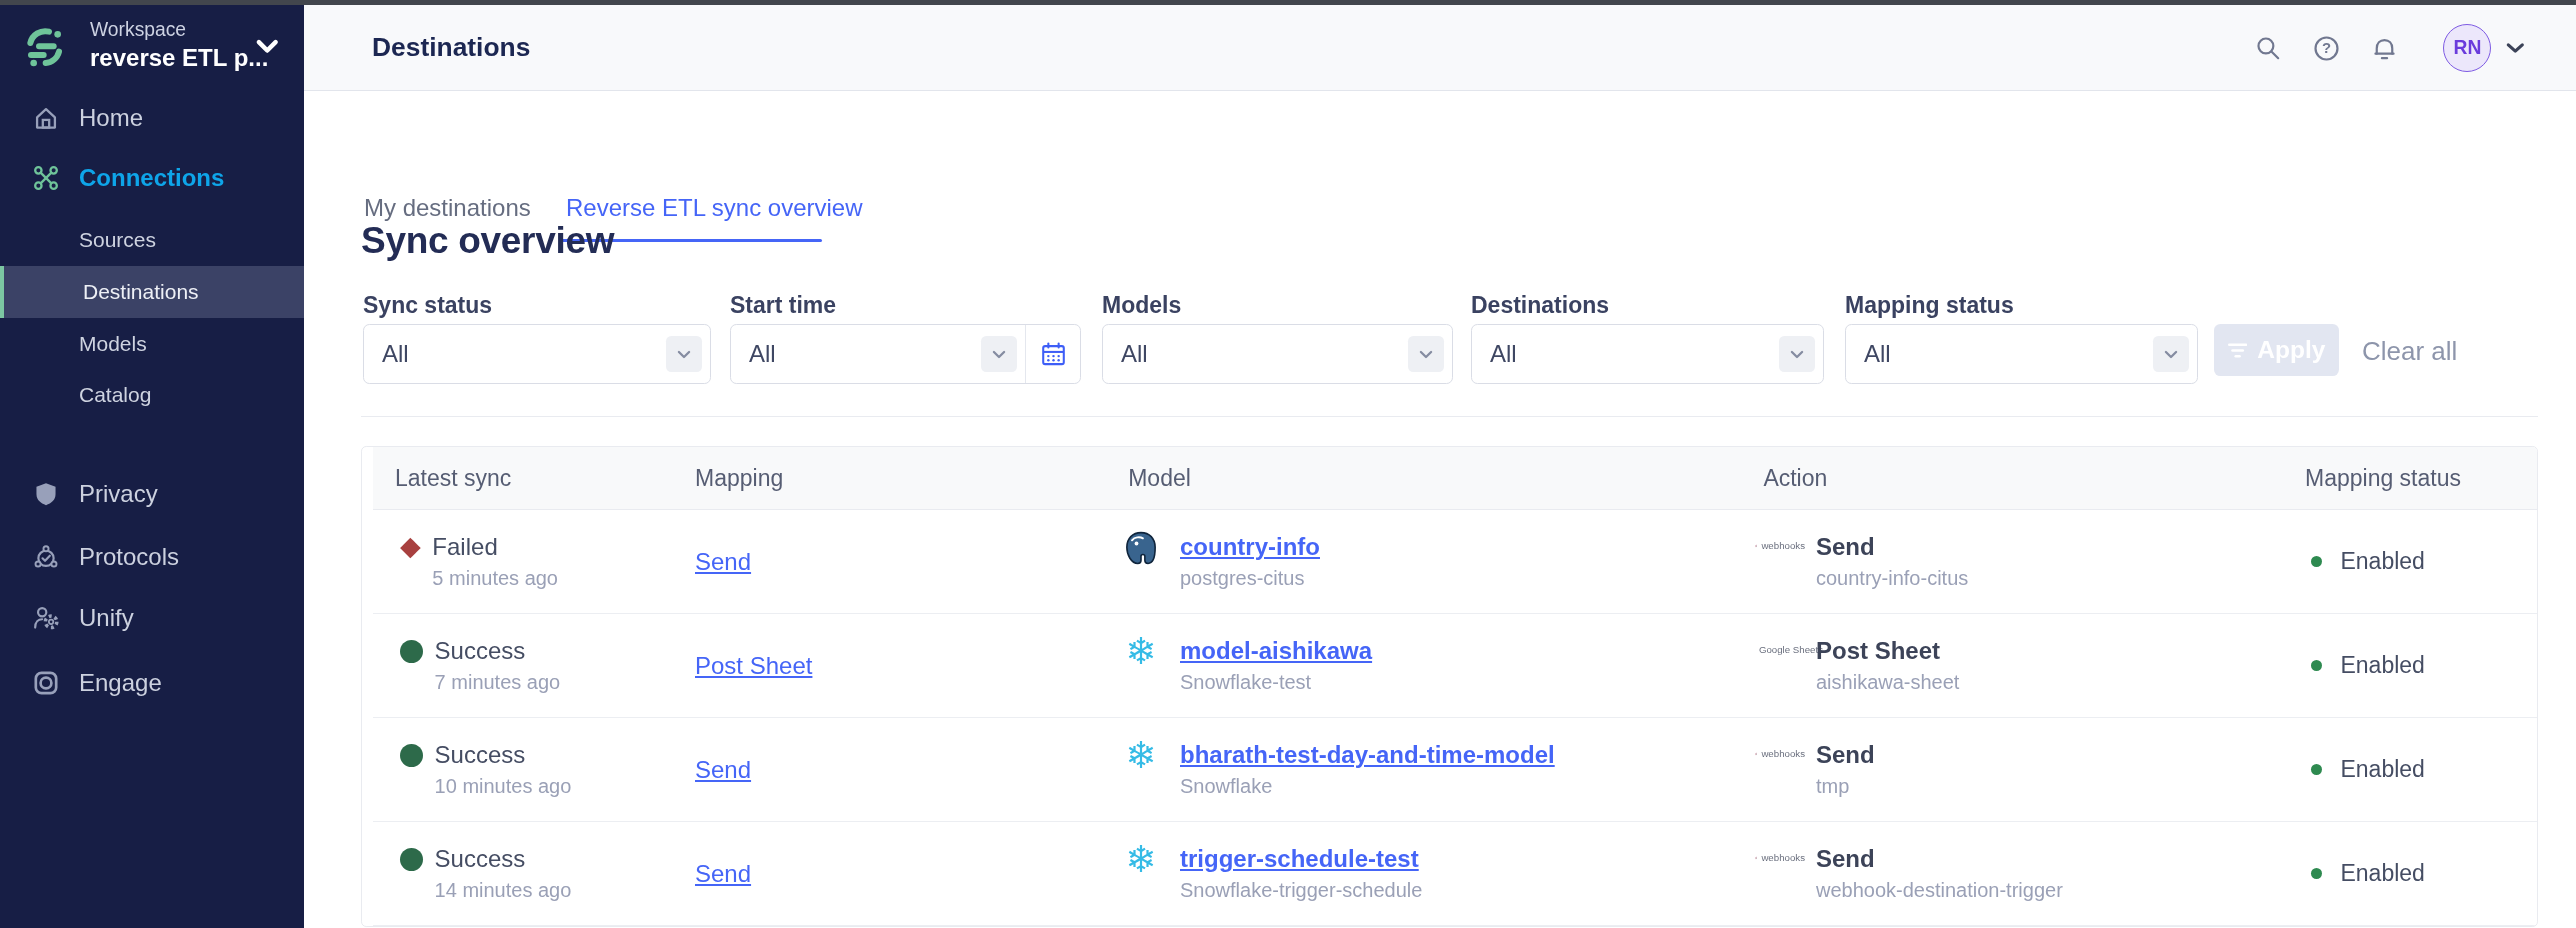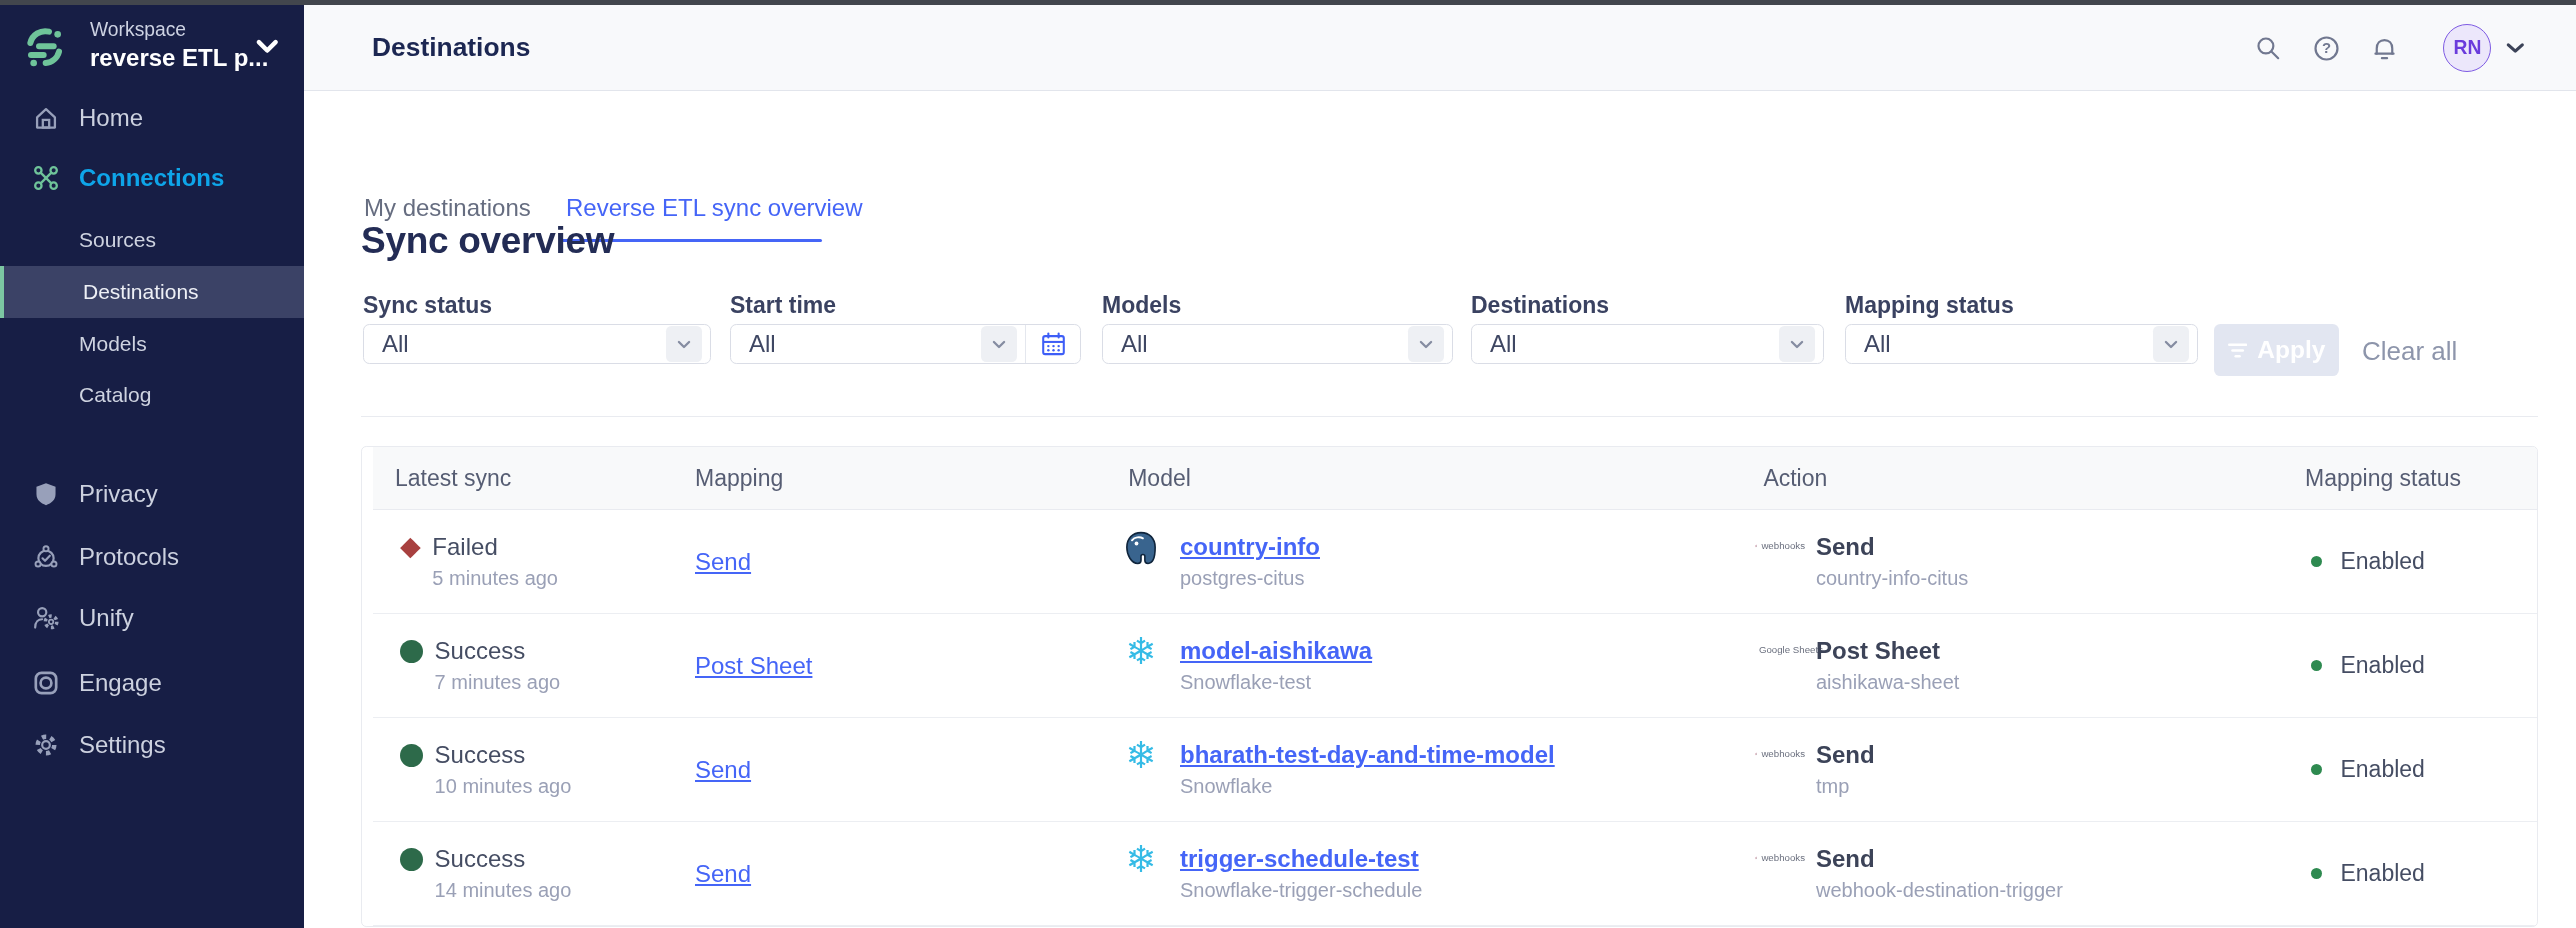--- a/index.html
+++ b/index.html
@@ -36,21 +36,21 @@
   .av-chev{margin-left:14px;cursor:pointer;display:flex;align-items:center;}
   
   .tabs{position:absolute;left:0;top:86px;width:100%;height:80px;background:#fff;}
   .tab{position:absolute;top:103px;font-size:24px;color:#666d80;cursor:pointer;}
   .tab.t1{left:60px;}
   .tab.t2{left:262px;color:#4565f7;font-weight:500;}
   .tab-underline{position:absolute;left:255px;top:148px;width:263px;height:3.2px;background:#4565f7;border-radius:1.9px;}
   
   .heading{position:absolute;left:57px;top:215px;font-size:37px;font-weight:700;color:#232c55;margin:0;letter-spacing:-0.3px;}
   .flabel{position:absolute;top:287px;font-size:23px;font-weight:600;color:#3a4261;}
-  .fselect{position:absolute;top:319px;height:40px;background:#fff;border:1.3px solid #dadde6;border-radius:6.4px;
+  .fselect{position:absolute;top:319px;height:60px;background:#fff;border:1.3px solid #dadde6;border-radius:6.4px;
            box-sizing:border-box;display:flex;align-items:center;cursor:pointer;}
   .fsel-val{font-size:24px;color:#3f4763;margin-left:18px;flex:1;}
   .fsel-chev{width:36px;height:36px;border-radius:5.2px;background:#eef0f4;display:flex;align-items:center;
              justify-content:center;margin-right:7.7px;}
   .fsel-cal{width:54px;height:100%;border-left:1.3px solid #e4e7ee;display:flex;align-items:center;justify-content:center;}
   .apply-btn{position:absolute;left:1910px;top:319px;width:125px;height:52px;background:#e2e6f1;border:none;
              border-radius:6.4px;display:flex;align-items:center;justify-content:center;gap:10.3px;
              font-size:24.5px;font-weight:600;color:#fff;font-family:inherit;cursor:not-allowed;}
   .clear-btn{position:absolute;left:2058px;top:331px;font-size:26px;color:#8d95ab;cursor:pointer;}
   .fdivider{position:absolute;left:57px;top:411px;width:2177px;height:0.6px;background:#e9ebf0;}
@@ -185,29 +185,20 @@
     <div class="nav-item" style="top:660px">
       <span class="nicon">
         <svg width="28" height="28" viewBox="0 0 44 44">
             <rect x="6" y="6" width="32" height="32" rx="9" fill="none" stroke="#98a0ba" stroke-width="4.2"></rect>
             <circle cx="22" cy="22" r="8.5" fill="none" stroke="#98a0ba" stroke-width="4.2"></circle>
           </svg>
       </span>
       <span class="nlabel">Engage</span>
     </div>
 
-    <div class="nav-item" style="top:722px">
-      <span class="nicon">
-        <svg width="28" height="28" viewBox="0 0 44 44">
-            <circle cx="22" cy="22" r="13" fill="none" stroke="#98a0ba" stroke-width="7" stroke-dasharray="6.8 6.8"></circle>
-            <circle cx="22" cy="22" r="6" fill="none" stroke="#98a0ba" stroke-width="3.4"></circle>
-          </svg>
-      </span>
-      <span class="nlabel">Settings</span>
-    </div>
   </aside>
 
   <div class="main">
 
     <header class="topbar">
       <h1 class="page-title">Destinations</h1>
       <div class="hdr-right">
         <span class="hicon">
           <svg width="31" height="31" viewBox="0 0 48 48">
               <circle cx="20" cy="20" r="11.5" fill="none" stroke="#717890" stroke-width="3.4"></circle>

